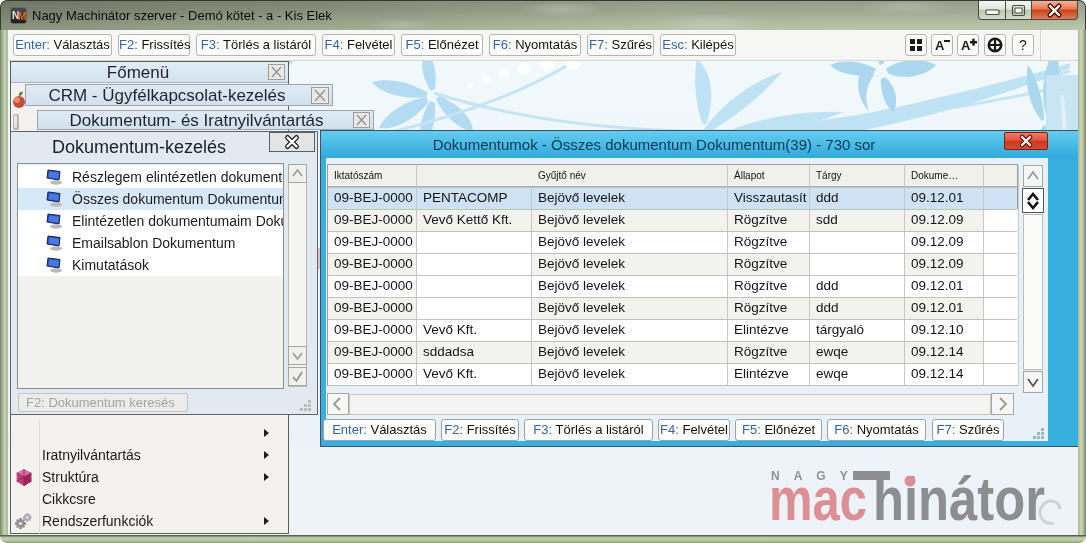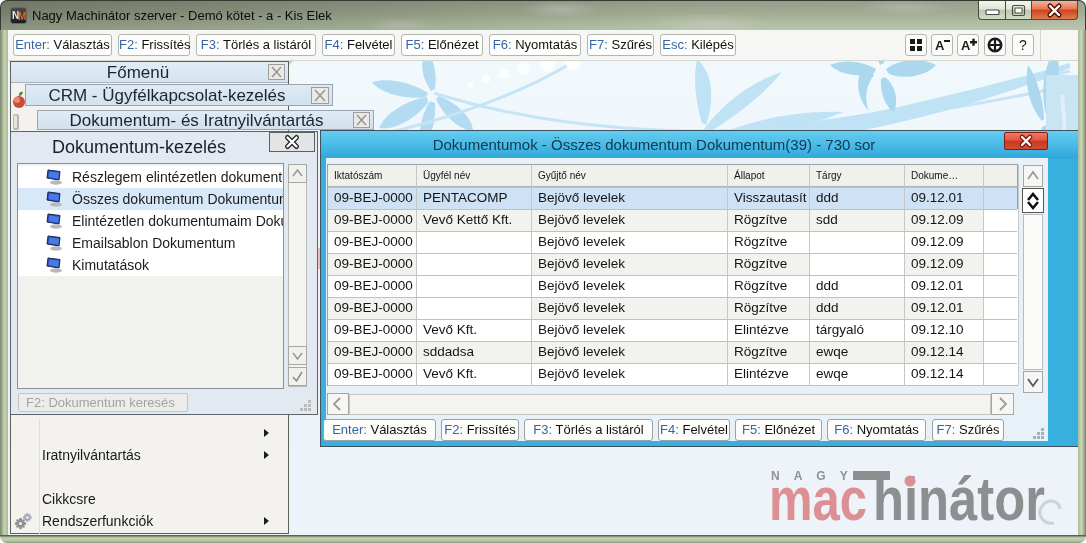--- a/index.html
+++ b/index.html
@@ -192,20 +192,30 @@
     </svg>
 
     <div style="position:absolute; left:28px; top:358px; width:1px; height:114px; background:#deddd9;"></div>
     <div class="mitem" style="top:360px;">
         <span class="arr"></span>
       </div>
     <div class="mitem" style="top:382px;">
         <span class="txt">Iratnyilvántartás</span>
         <span class="arr"></span>
       </div>
+    <div class="mitem" style="top:404px;">
+        <span class="txt">Struktúra</span>
+        <span class="arr"></span>
+      <svg style="position:absolute;left:2px;top:2px;" width="20" height="18" viewBox="0 0 17 16">
+        <polygon points="8.5,1 15,4.5 15,12 8.5,16 2,12 2,4.5" fill="#c2407e"></polygon>
+        <polygon points="8.5,1 15,4.5 8.5,8 2,4.5" fill="#d66ea2"></polygon>
+        <polygon points="8.5,8 15,4.5 15,12 8.5,16" fill="#a02860"></polygon>
+        <path d="M2,4.5 L15,12 M15,4.5 L2,12 M8.5,1 L8.5,16" stroke="#8d1f52" stroke-width="0.8"></path>
+      </svg>
+    </div>
     <div class="mitem" style="top:426px;">
         <span class="txt">Cikkcsre</span>
       </div>
     <div class="mitem" style="top:448px;">
         <span class="txt">Rendszerfunkciók</span>
         <span class="arr"></span>
       <svg style="position:absolute;left:2px;top:2px;" width="19" height="18" viewBox="0 0 18 18">
         <g fill="#8e8e8e">
           <circle cx="6" cy="11.5" r="3.6"></circle>
           <circle cx="6" cy="7.3" r="1.5"></circle>
@@ -336,21 +346,20 @@
           <g stroke-linecap="round">
             <path d="M17,4 L25,12 M25,4 L17,12" stroke="#7e1a0c" stroke-width="4.6"></path>
             <path d="M17,4 L25,12 M25,4 L17,12" stroke="#ffffff" stroke-width="2.2"></path>
           </g>
         </svg>
     </div>
     <div class="abs" id="doc-inner"></div>
     <div class="abs" id="dtable">
         <div class="drow" id="dhead" style="top: 0px; background: rgb(240, 240, 237);">
           <div class="dcell" style="left: 0px; width: 89px;">Iktatószám</div>
-          <div class="dcell" style="left: 89px; width: 115px;">Ügyfél név</div>
           <div class="dcell" style="left: 204px; width: 196px;">Gyűjtő név</div>
           <div class="dcell" style="left: 400px; width: 82px;">Állapot</div>
           <div class="dcell" style="left: 482px; width: 95px;">Tárgy</div>
           <div class="dcell" style="left: 577px; width: 79px;">Dokume…</div>
           <div class="dcell" style="left: 656px; width: 35px;"></div>
         </div>
         <div class="drow" style="top: 22px; background: rgb(207, 226, 245);">
           <div class="dcell" style="left: 0px; width: 89px;">09-BEJ-0000</div>
           <div class="dcell" style="left: 89px; width: 115px;">PENTACOMP</div>
           <div class="dcell" style="left: 204px; width: 196px;">Bejövő levelek</div>

